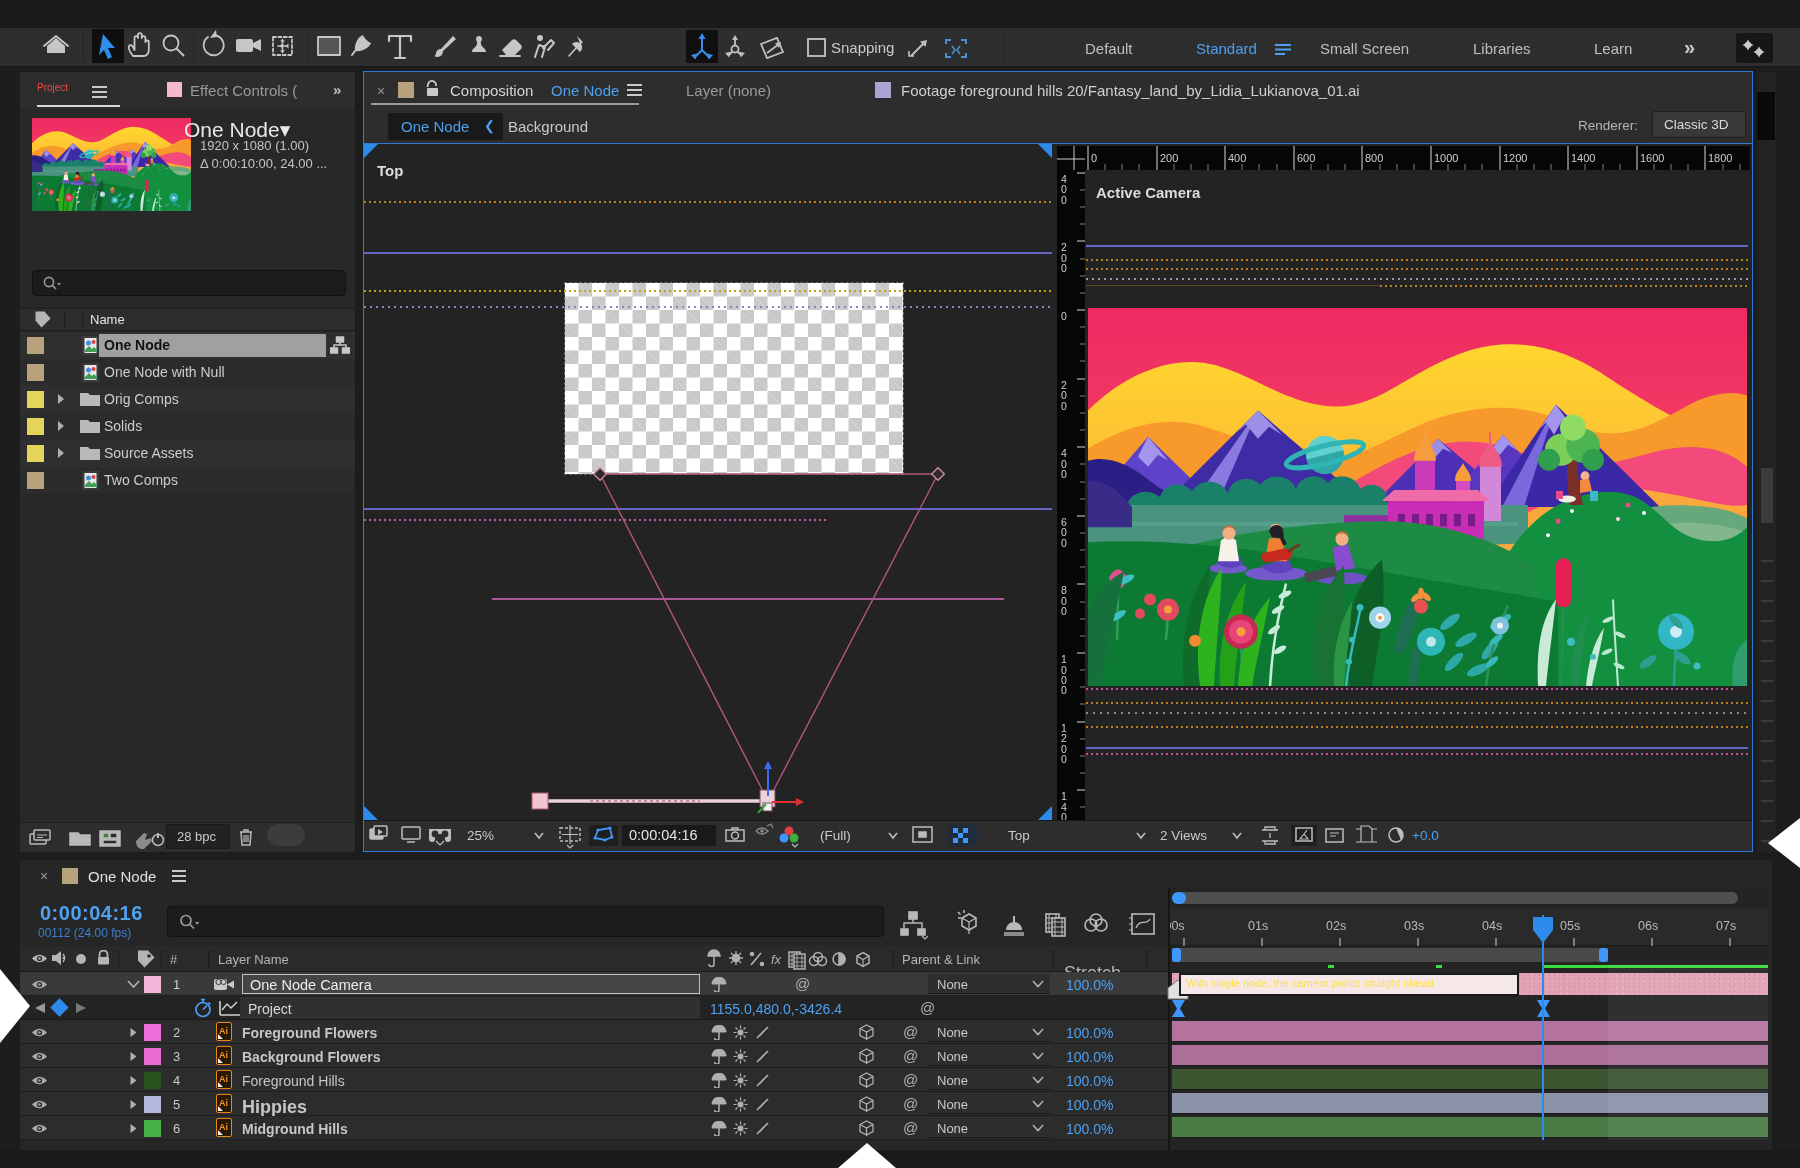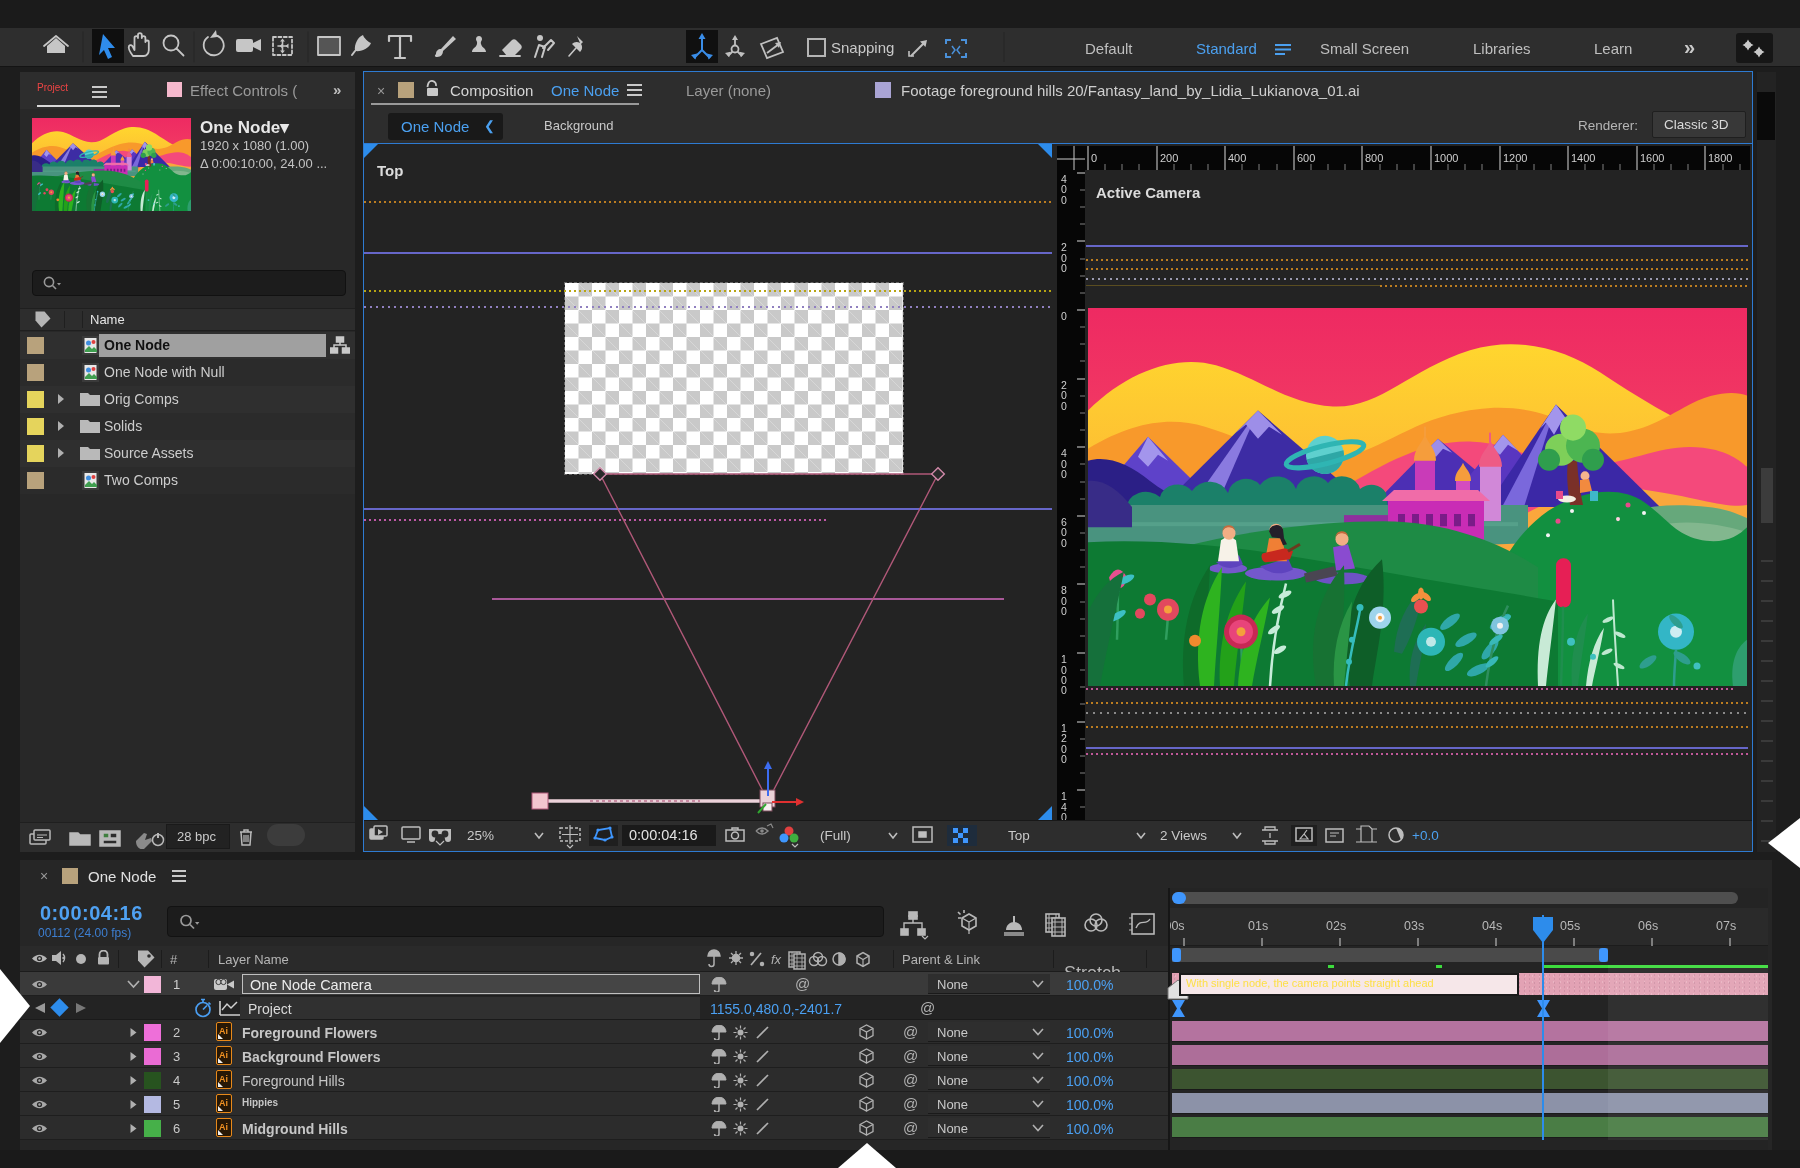--- a/index.html
+++ b/index.html
@@ -320,21 +320,21 @@
  <div class="ab" style="left:17px;top:33px;width:83px;height:2px;background:#d8d8d8"></div>
  <div class="ab" style="left:147px;top:10px;width:15px;height:15px;background:#f5b8cc"></div>
  <span class="tx" style="left:170px;top:11px;font-size:15px;color:#9b9b9b">Effect Controls (</span>
  <span class="tx" style="left:313px;top:10px;font-size:15px;color:#bfbfbf;font-weight:bold">»</span>
 
  <div class="ab" style="left:12px;top:46px;width:159px;height:93px;background:#111">
   <svg width="159" height="93" viewBox="0 0 659 376" preserveAspectRatio="none">
         <use href="#illo"></use>
       </svg>
  </div>
- <span class="tx" style="left:180px;top:47px;font-size:17px;font-weight:bold;color:#e8e8e8">One Node▾</span>
+ <span class="tx" style="left:164px;top:47px;font-size:21px;font-weight:normal;color:#e8e8e8">One Node▾</span>
  <span class="tx" style="left:180px;top:67px;font-size:13px;color:#c3c3c3">1920 x 1080 (1.00)</span>
  <span class="tx" style="left:180px;top:85px;font-size:13px;color:#c3c3c3">Δ 0:00:10:00, 24.00 ...</span>
 
  <div class="ab" style="left:12px;top:198px;width:314px;height:26px;background:#1c1c1c;border-radius:4px;border:1px solid #111"></div>
  <svg class="ab" style="left:22px;top:203px" width="20" height="16" viewBox="0 0 20 16">
       <circle cx="7" cy="7" r="4.6" fill="none" stroke="#999" stroke-width="1.6"></circle>
       <path d="M10.5,10.5 l3.5,3.5" stroke="#999" stroke-width="1.6"></path>
       <path d="M15,8 l2,2.5 2,-2.5 z" fill="#999"></path>
     </svg>
 
@@ -463,21 +463,21 @@
 <span class="tx" style="left:551px;top:83px;font-size:15px;color:#4ba0f0">One Node</span>
 <div class="ab" style="left:627px;top:84px;width:15px;height:2px;background:#c9c9c9;box-shadow:0 5px #c9c9c9,0 10px #c9c9c9"></div>
 <div class="ab" style="left:371px;top:103px;width:268px;height:2px;background:#9a9a9a"></div>
 <span class="tx" style="left:686px;top:83px;font-size:15px;color:#9a9a9a">Layer (none)</span>
 <div class="ab" style="left:875px;top:82px;width:16px;height:16px;background:#a9a4d4"></div>
 <span class="tx" style="left:901px;top:83px;font-size:15px;color:#cfcfcf">Footage foreground hills 20/Fantasy_land_by_Lidia_Lukianova_01.ai</span>
 
 <div class="ab" style="left:388px;top:113px;width:115px;height:27px;background:#191919;border-radius:3px"></div>
 <span class="tx" style="left:401px;top:119px;font-size:15px;color:#4ba0f0">One Node</span>
 <span class="tx" style="left:484px;top:119px;font-size:13px;color:#4ba0f0">❮</span>
-<span class="tx" style="left:544px;top:119px;font-size:13px;color:#c9c9c9">Background</span>
+<span class="tx" style="left:508px;top:119px;font-size:15px;color:#c9c9c9">Background</span>
 <span class="tx" style="left:1578px;top:119px;font-size:13.5px;color:#b5b5b5">Renderer:</span>
 <div class="ab" style="left:1652px;top:111px;width:94px;height:27px;background:#383838;border:1px solid #1f1f1f;border-radius:2px"></div>
 <span class="tx" style="left:1664px;top:118px;font-size:13.5px;color:#dadada">Classic 3D</span>
 
 <div class="ab" style="left:364px;top:143px;width:1388px;height:677px;background:#232323;border-top:1px solid #2e7bd2"></div>
 
 <div class="ab" style="left:364px;top:144px;width:14px;height:14px;background:#2d8ceb;clip-path:polygon(0 0,100% 0,0 100%)"></div>
 <div class="ab" style="left:1038px;top:144px;width:14px;height:14px;background:#2d8ceb;clip-path:polygon(0 0,100% 0,100% 100%)"></div>
 <div class="ab" style="left:364px;top:806px;width:14px;height:14px;background:#2d8ceb;clip-path:polygon(0 0,0 100%,100% 100%)"></div>
 <div class="ab" style="left:1038px;top:806px;width:14px;height:14px;background:#2d8ceb;clip-path:polygon(100% 0,100% 100%,0 100%)"></div>
@@ -793,21 +793,21 @@
     <g fill="none" stroke="#4a9df0" stroke-width="1.7">
       <circle cx="10" cy="11.5" r="7"></circle>
       <path d="M10,11.5 l4,-4 M8,1.5 h4 M10,1.5 v3 M15.5,4.5 l2,2"></path>
     </g>
   </svg>
 <svg class="ab" style="left:219px;top:1000px" width="22" height="16" viewBox="0 0 22 16">
     <path d="M1,15 h20 M1,15 v-14" stroke="#d0d0d0" stroke-width="1.6" fill="none"></path>
     <path d="M3,10 l5,-6 4,4 6,-6" stroke="#d0d0d0" stroke-width="1.5" fill="none"></path>
   </svg>
 <span class="tx" style="left:248px;top:1002px;font-size:14px;color:#dadada">Project</span>
-<span class="tx" style="left:710px;top:1002px;font-size:14px;color:#4ba0f2">1155.0,480.0,-2401.7</span>
+<span class="tx" style="left:710px;top:1002px;font-size:14px;color:#4ba0f2">1155.0,480.0,-3426.4</span>
 <span class="tx" style="left:920px;top:1000px;font-size:15px;color:#b0b0b0">@</span>
 <div class="ab" style="left:20px;top:1020px;width:1148px;height:24px;background:#2c2c2c;border-bottom:1px solid #1e1e1e"></div>
 <svg class="ab" style="left:31px;top:1026px" width="17" height="13" viewBox="0 0 17 13">
     <path d="M1,6.5 q7.5,-7.5 15,0 q-7.5,7.5 -15,0" fill="#a8a8a8"></path>
     <circle cx="8.5" cy="6.5" r="2.6" fill="#2a2a2a"></circle>
     <circle cx="8.5" cy="6.5" r="1.2" fill="#a8a8a8"></circle>
   </svg>
 <svg class="ab" style="left:129px;top:1027px" width="9" height="11">
     <path d="M1.5,1 l6,4.5 -6,4.5 z" fill="#b0b0b0"></path>
   </svg>
@@ -938,21 +938,21 @@
     <circle cx="8.5" cy="6.5" r="1.2" fill="#a8a8a8"></circle>
   </svg>
 <svg class="ab" style="left:129px;top:1099px" width="9" height="11">
     <path d="M1.5,1 l6,4.5 -6,4.5 z" fill="#b0b0b0"></path>
   </svg>
 <div class="ab" style="left:144px;top:1096px;width:17px;height:17px;background:#b4b9e2"></div>
 <span class="tx" style="left:173px;top:1098px;font-size:13px;color:#c9c9c9">5</span>
 <div class="ab" style="left:216px;top:1094px;width:16px;height:19px;background:#271806;border:1px solid #e8891a;border-radius:2px"></div>
 <span class="tx" style="left:219px;top:1099px;font-size:9px;font-weight:bold;color:#f09122">Ai</span>
 <div class="ab" style="left:218px;top:1106px;width:5px;height:5px;background:#f0f0f0;clip-path:polygon(0 0,100% 100%,0 100%)"></div>
-<span class="tx" style="left:242px;top:1098px;font-size:10px;font-weight:bold;color:#c6c6c6">Hippies</span>
+<span class="tx" style="left:242px;top:1098px;font-size:18px;font-weight:bold;color:#c6c6c6">Hippies</span>
 <svg class="ab" style="left:710px;top:1097px" width="18" height="15" viewBox="0 0 18 15">
     <g stroke="#b0b0b0" fill="#b0b0b0">
       <path d="M2,7 a7,7 0 0 1 14,0 z"></path>
       <path d="M9,7 v6 a2.2,2.2 0 0 1 -4.4,0" fill="none" stroke-width="1.5"></path>
     </g>
   </svg>
 <svg class="ab" style="left:733px;top:1097px" width="15" height="15" viewBox="0 0 15 15">
     <circle cx="7.5" cy="7.5" r="3" fill="#b0b0b0"></circle>
     <g stroke="#b0b0b0" stroke-width="1.2">
       <path d="M7.5,0.5 v3 M7.5,11.5 v3 M0.5,7.5 h3 M11.5,7.5 h3 M2.5,2.5 l2,2 M10.5,10.5 l2,2 M12.5,2.5 l-2,2 M4.5,10.5 l-2,2"></path>

